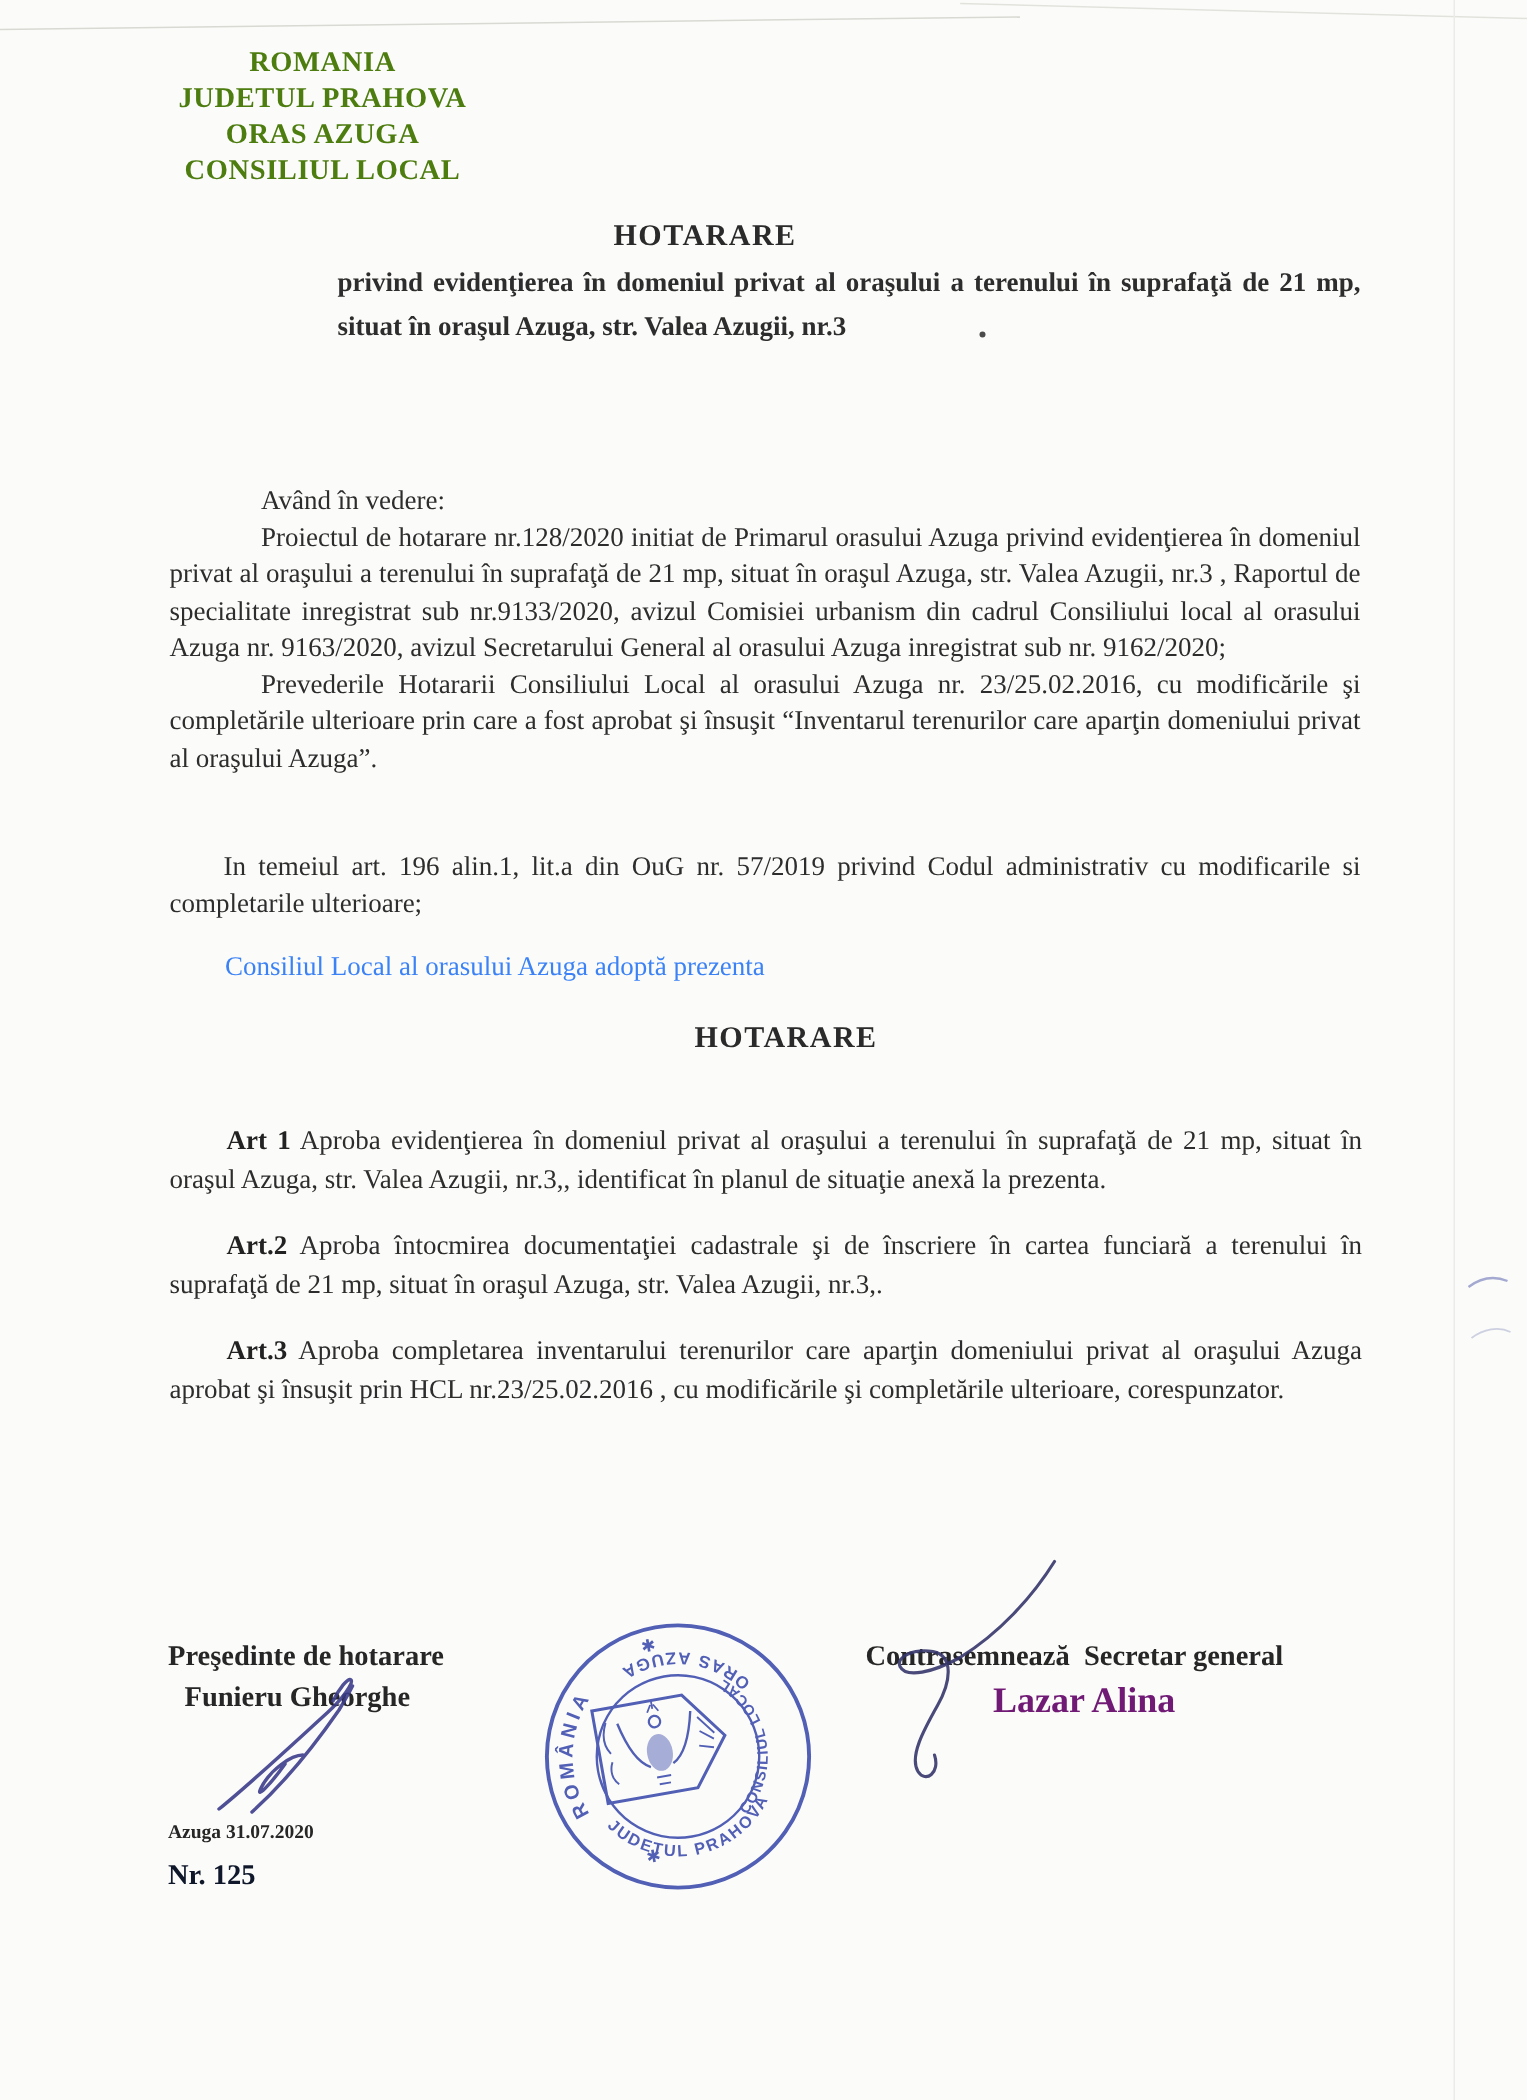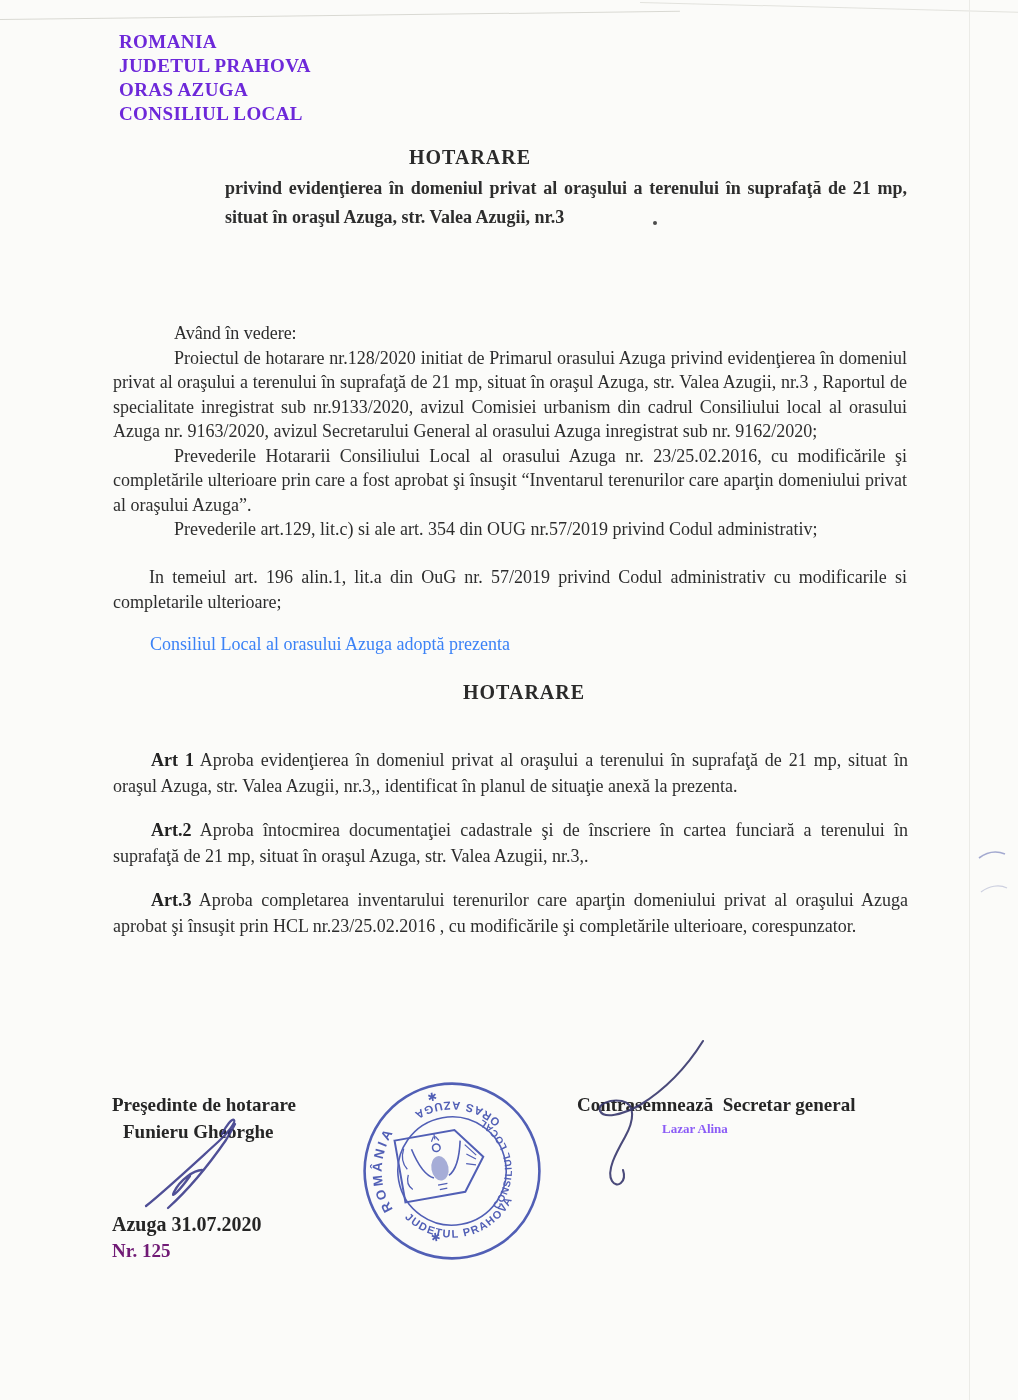--- a/index.html
+++ b/index.html
@@ -8,21 +8,21 @@
   
   .scan-top{position:absolute;top:0;left:0;width:100%;height:12px;
             background:linear-gradient(180deg,#ececе9,#ececea 20%,#fbfbf9);}
   .scan-line{position:absolute;top:15px;left:-10px;width:690px;height:1px;background:#d9d9d3;transform:rotate(-0.7deg);}
   .scan-line2{position:absolute;top:7px;left:640px;width:390px;height:1px;background:#e2e2dd;transform:rotate(1.5deg);}
   .fold-line{position:absolute;top:0;left:969px;width:1px;height:1400px;background:#ebebe7;}
   .dot-artifact{position:absolute;left:653px;top:221px;width:4px;height:4px;border-radius:50%;background:#4b4b4b;}
 
   
   .org{position:absolute;left:119px;top:30px;font-size:19px;font-weight:bold;line-height:24px;
-       color:#6d28d9;letter-spacing:.4px;}
+       color:#4d7c0f;letter-spacing:.4px;text-align:center;}
 
   
   .title-1{position:absolute;left:409px;top:146px;font-size:20px;font-weight:bold;letter-spacing:1px;color:#2a2a2a;}
   .subtitle{position:absolute;left:225px;top:174px;width:682px;font-size:18px;line-height:29px;text-align:justify;font-weight:bold;}
 
   
   .preamble{position:absolute;left:113px;top:309px;width:794px;font-size:18px;line-height:24.5px;margin-top:12px;}
   .preamble p{margin:0;text-indent:61px;text-align:justify;}
   .preamble p.intro{text-align:left;}
   .legal-basis{position:absolute;left:113px;top:565px;width:794px;font-size:18px;line-height:24.5px;
@@ -31,24 +31,24 @@
   .title-2{position:absolute;left:463px;top:681px;font-size:20px;font-weight:bold;letter-spacing:1px;color:#2a2a2a;}
 
   
   .articles{position:absolute;left:113px;top:748px;width:795px;font-size:18px;line-height:25.5px;}
   .articles p{margin:0 0 19px;text-indent:38px;text-align:justify;}
   .articles b{color:#222;}
 
   
   .sig-left-role{position:absolute;left:112px;top:1094px;font-size:19px;font-weight:bold;color:#262626;}
   .sig-left-name{position:absolute;left:123px;top:1121px;font-size:19px;font-weight:bold;color:#262626;}
-  .sig-date{position:absolute;left:112px;top:1213px;font-size:20px;font-weight:bold;color:#262626;}
-  .sig-number{position:absolute;left:112px;top:1240px;font-size:19px;font-weight:bold;color:#701a75;}
+  .sig-date{position:absolute;left:112px;top:1213px;font-size:13px;font-weight:bold;color:#262626;}
+  .sig-number{position:absolute;left:112px;top:1240px;font-size:19px;font-weight:bold;color:#0f172a;}
   .sig-right-role{position:absolute;left:577px;top:1094px;font-size:19px;font-weight:bold;color:#262626;white-space:pre-wrap;}
-  .sig-right-name{position:absolute;left:662px;top:1121px;font-size:13px;font-weight:bold;color:#8b5cf6;}
+  .sig-right-name{position:absolute;left:662px;top:1121px;font-size:24px;font-weight:bold;color:#701a75;}
 
   .stamp{position:absolute;left:357px;top:1076px;width:190px;height:190px;transform:rotate(-10deg);opacity:.92;}
   .stamp *{vector-effect:non-scaling-stroke;}
   .stamp text{font-family:"Liberation Sans","DejaVu Sans",sans-serif;font-weight:bold;
               fill:var(--stamp-ink,#4352b0);}
   .stamp .ln{stroke:var(--stamp-ink,#4352b0);fill:none;}
 
   .sig-ink-left{position:absolute;left:138px;top:1112px;}
   .sig-ink-right{position:absolute;left:570px;top:1035px;}
   .pen-marks{position:absolute;left:975px;top:842px;}
@@ -71,21 +71,20 @@
     <div>CONSILIUL LOCAL</div>
   </div>
 
   <div class="title-1">HOTARARE</div>
   <div class="subtitle">privind  evidenţierea în domeniul privat al oraşului a terenului în suprafaţă de 21 mp, situat în oraşul Azuga, str. Valea Azugii, nr.3</div>
 
   <div class="preamble">
     <p class="intro">Având în vedere:</p>
     <p>Proiectul de hotarare nr.128/2020 initiat de Primarul orasului Azuga privind evidenţierea în domeniul privat al oraşului a terenului în suprafaţă de 21 mp, situat în oraşul Azuga, str. Valea Azugii, nr.3 , Raportul de specialitate inregistrat sub nr.9133/2020, avizul Comisiei urbanism din cadrul Consiliului local al orasului Azuga nr. 9163/2020, avizul Secretarului General al orasului Azuga inregistrat sub nr. 9162/2020;</p>
     <p>Prevederile Hotararii Consiliului Local al orasului Azuga  nr. 23/25.02.2016, cu modificările şi completările ulterioare prin care a fost aprobat şi însuşit “Inventarul terenurilor care aparţin domeniului privat al oraşului Azuga”.</p>
-    <p>Prevederile art.129, lit.c) si ale art. 354 din OUG nr.57/2019 privind Codul administrativ;</p>
   </div>
   <p class="legal-basis">In temeiul art. 196 alin.1, lit.a din OuG nr. 57/2019 privind Codul administrativ cu modificarile si completarile ulterioare;</p>
 
   <div class="adoption">Consiliul Local al orasului Azuga adoptă prezenta</div>
   <div class="title-2">HOTARARE</div>
 
   <div class="articles">
     <p><b>Art 1</b> <span>Aproba  evidenţierea în domeniul privat al oraşului a terenului în suprafaţă de 21 mp, situat în oraşul Azuga, str. Valea Azugii, nr.3,, identificat în planul de situaţie anexă la prezenta.</span></p>
     <p><b>Art.2</b> <span>Aproba întocmirea  documentaţiei cadastrale şi de înscriere în cartea  funciară a terenului în suprafaţă de 21 mp, situat în oraşul Azuga, str. Valea Azugii, nr.3,.</span></p>
     <p><b>Art.3</b> <span>Aproba completarea inventarului terenurilor care aparţin domeniului privat al oraşului Azuga aprobat şi însuşit  prin HCL nr.23/25.02.2016 , cu modificările şi completările ulterioare, corespunzator.</span></p>

